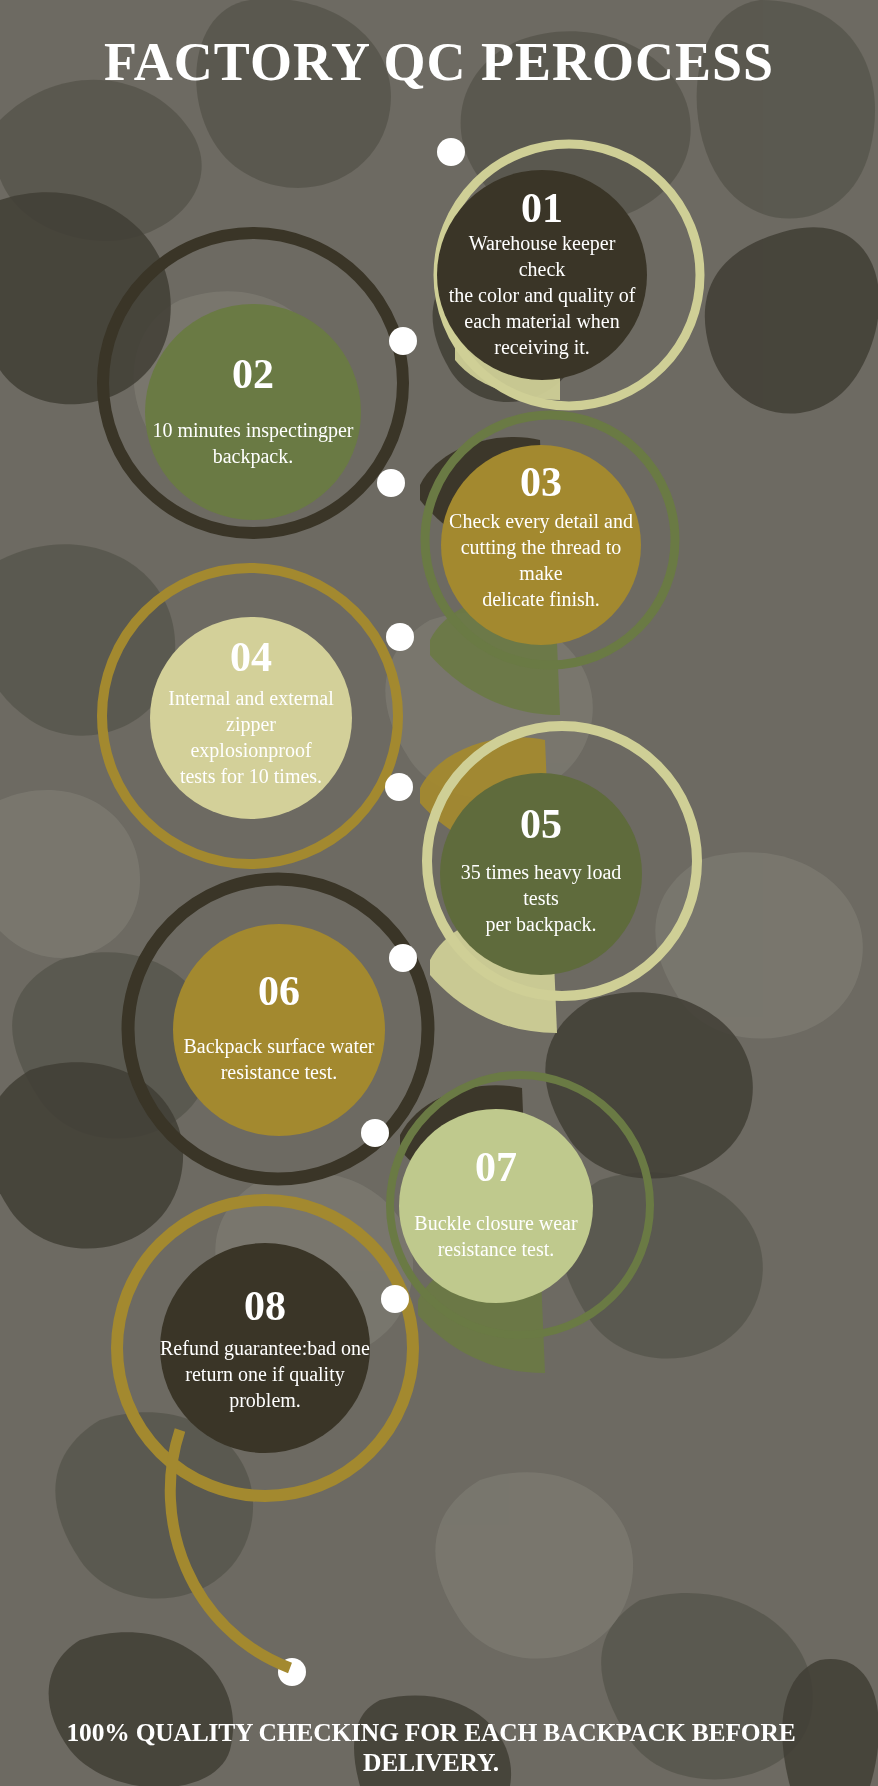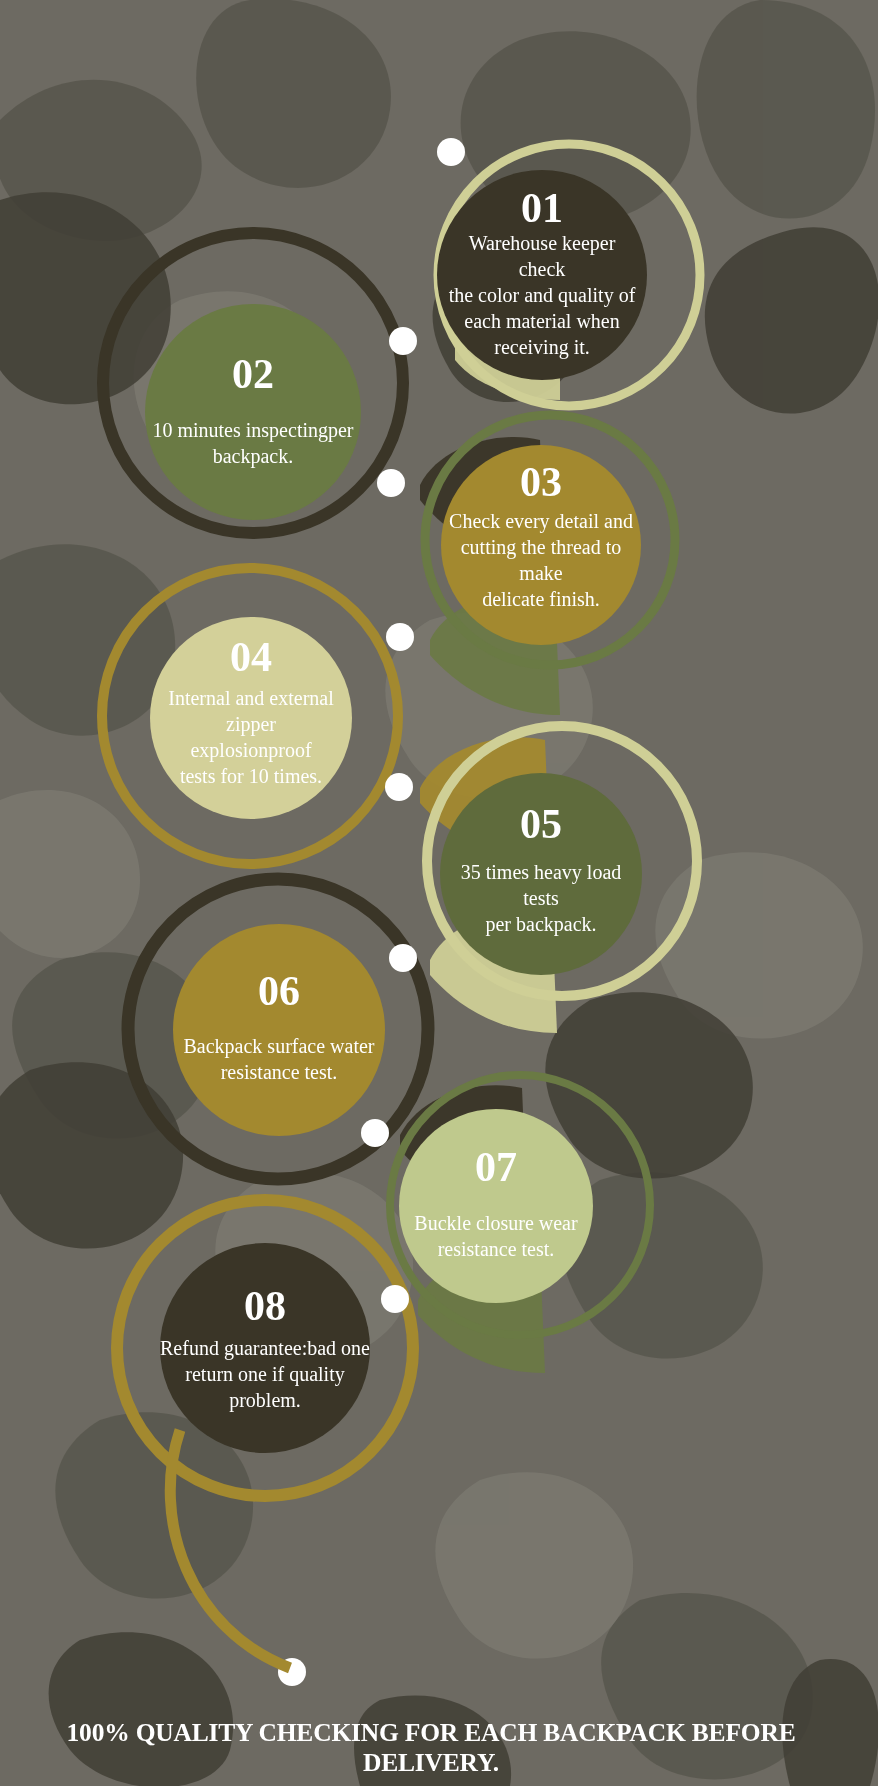--- a/index.html
+++ b/index.html
@@ -156,15 +156,16 @@
     <g>
       <text class="stepnum" x="265" y="1320" font-size="42">08</text>
       <text class="steptxt" x="265" y="1355" font-size="20">Refund guarantee:bad one</text>
       <text class="steptxt" x="265" y="1381" font-size="20">return one if quality</text>
       <text class="steptxt" x="265" y="1407" font-size="20">problem.</text>
     </g>
 
     <path d="M180,1430 C150,1520 190,1630 290,1668" fill="none" stroke="#a3892f" stroke-width="11"></path>
   </svg>
 
+  <div id="title">FACTORY QC PEROCESS</div>
   <div id="footer">100% QUALITY CHECKING FOR EACH BACKPACK BEFORE DELIVERY.</div>
 
 </div>
 
 </body></html>

